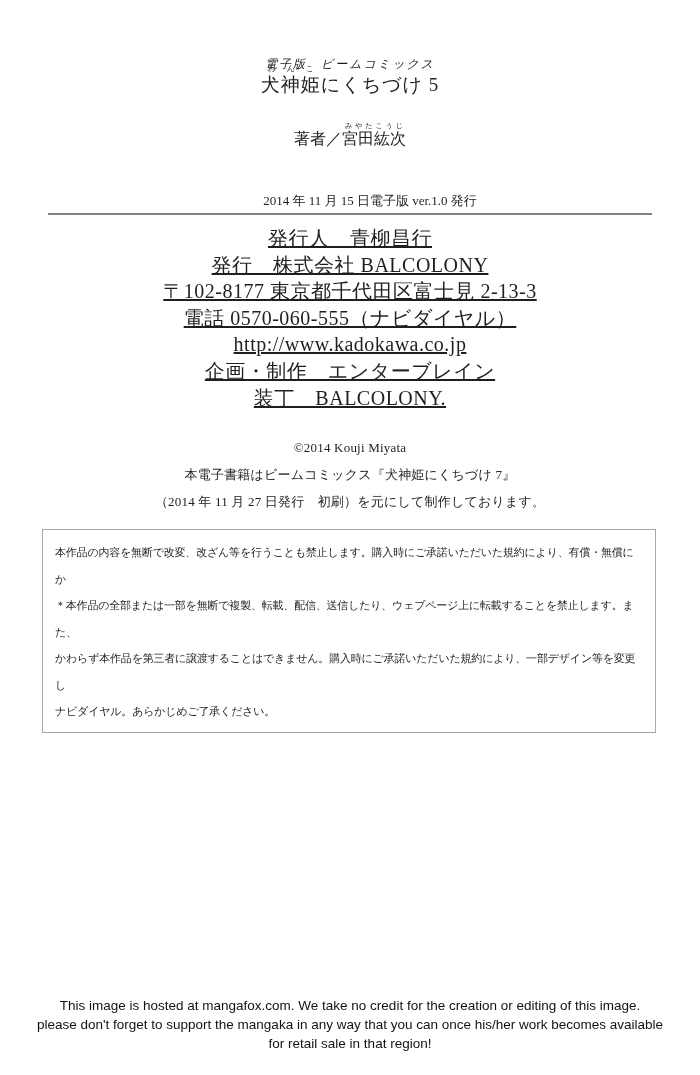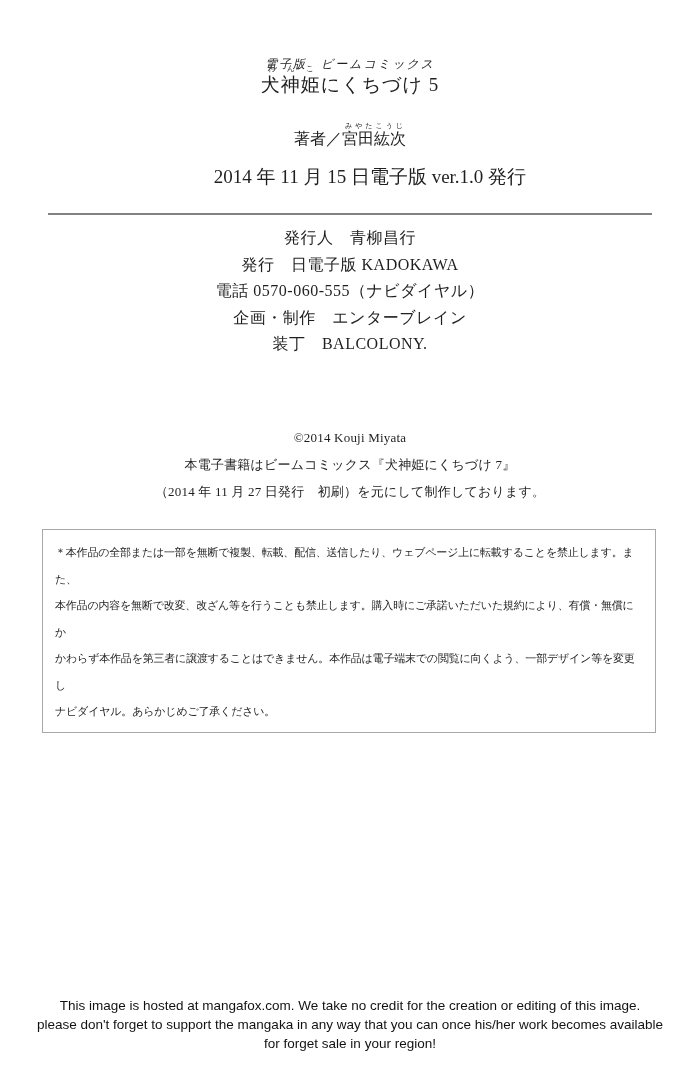--- a/index.html
+++ b/index.html
@@ -19,29 +19,29 @@
   #title { top: 72px; font-size: 19px; letter-spacing: 1px; text-align: center; }
   .furi-wrap { position: relative; display: inline-block; }
   .furi {
     position: absolute; left: 50%; transform: translateX(-50%);
     white-space: nowrap; letter-spacing: 3px; color: var(--text, #1f1f1f);
   }
   #title-furi { top: -9px; font-size: 8px; letter-spacing: 11px; padding-left: 11px; }
   #author { top: 129px; font-size: 16px; }
   #author-furi { top: -8px; font-size: 7px; letter-spacing: 3px; padding-left: 3px; }
 
-  #issue { top: 164px; font-size: 19px; padding-left: 40px; }
+  #issue { top: 192px; font-size: 13px; padding-left: 40px; }
 
   #rule {
     position: absolute; top: 213px; left: 48px; width: 604px; height: 2px;
     background: var(--rule, #828282);
   }
 
-  #publisher { top: 225px; font-size: 16px; line-height: 26.6px; letter-spacing: 0.5px; }
-  #copyright { top: 424px; font-size: 13px; line-height: 27px; letter-spacing: 0.2px; }
+  #publisher { top: 225px; font-size: 20px; line-height: 26.6px; letter-spacing: 0.5px; text-decoration: underline; }
+  #copyright { top: 434px; font-size: 13px; line-height: 27px; letter-spacing: 0.2px; }
 
   #notice {
     position: absolute; top: 529px; left: 42px; width: 614px;
     box-sizing: border-box;
     border: 1px solid var(--box_border, #a8a8a8);
     padding: 9px 12px 7px 12px;
     font-size: 11px; line-height: 26.5px; letter-spacing: -0.2px;
     text-align: left;
   }
 
@@ -66,38 +66,40 @@
   <div class="center" id="author">
     <span>著者／</span><span class="furi-wrap"><span class="furi" id="author-furi">みやたこうじ</span><span>宮田紘次</span></span>
   </div>
 
   <div class="center" id="issue">2014 年 11 月 15 日電子版 ver.1.0 発行</div>
 
   <div id="rule"></div>
 
   <div class="center" id="publisher">
     <div>発行人　青柳昌行</div>
-    <div>発行　日電子版 KADOKAWA</div>
+    <div>発行　株式会社 BALCOLONY</div>
+    <div>〒102-8177 東京都千代田区富士見 2-13-3</div>
     <div>電話 0570-060-555（ナビダイヤル）</div>
+    <div>http://www.kadokawa.co.jp</div>
     <div>企画・制作　エンターブレイン</div>
     <div>装丁　BALCOLONY.</div>
   </div>
 
   <div class="center" id="copyright">
     <div>©2014 Kouji Miyata</div>
     <div>本電子書籍はビームコミックス『犬神姫にくちづけ 7』</div>
     <div>（2014 年 11 月 27 日発行　初刷）を元にして制作しております。</div>
   </div>
 
   <div id="notice">
+    <div>本作品の内容を無断で改変、改ざん等を行うことも禁止します。購入時にご承諾いただいた規約により、有償・無償にか</div>
     <div>＊本作品の全部または一部を無断で複製、転載、配信、送信したり、ウェブページ上に転載することを禁止します。また、</div>
-    <div>本作品の内容を無断で改変、改ざん等を行うことも禁止します。購入時にご承諾いただいた規約により、有償・無償にか</div>
-    <div>かわらず本作品を第三者に譲渡することはできません。本作品は電子端末での閲覧に向くよう、一部デザイン等を変更し</div>
+    <div>かわらず本作品を第三者に譲渡することはできません。購入時にご承諾いただいた規約により、一部デザイン等を変更し</div>
     <div>ナビダイヤル。あらかじめご了承ください。</div>
   </div>
 
   <div class="center" id="footer">
     <div>This image is hosted at mangafox.com. We take no credit for the creation or editing of this image.</div>
     <div>please don't forget to support the mangaka in any way that you can once his/her work becomes available</div>
-    <div>for forget sale in your region!</div>
+    <div>for retail sale in that region!</div>
   </div>
 
 </div>
 
 </body></html>

